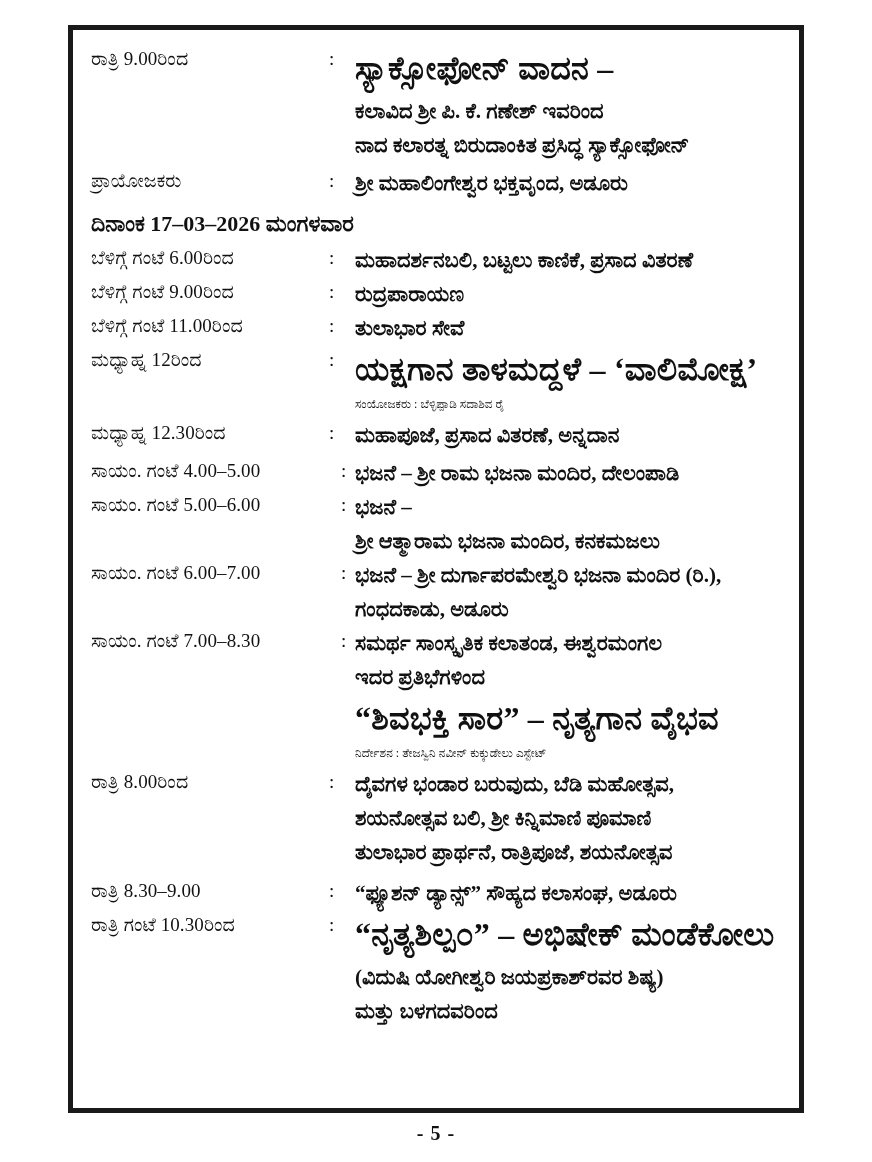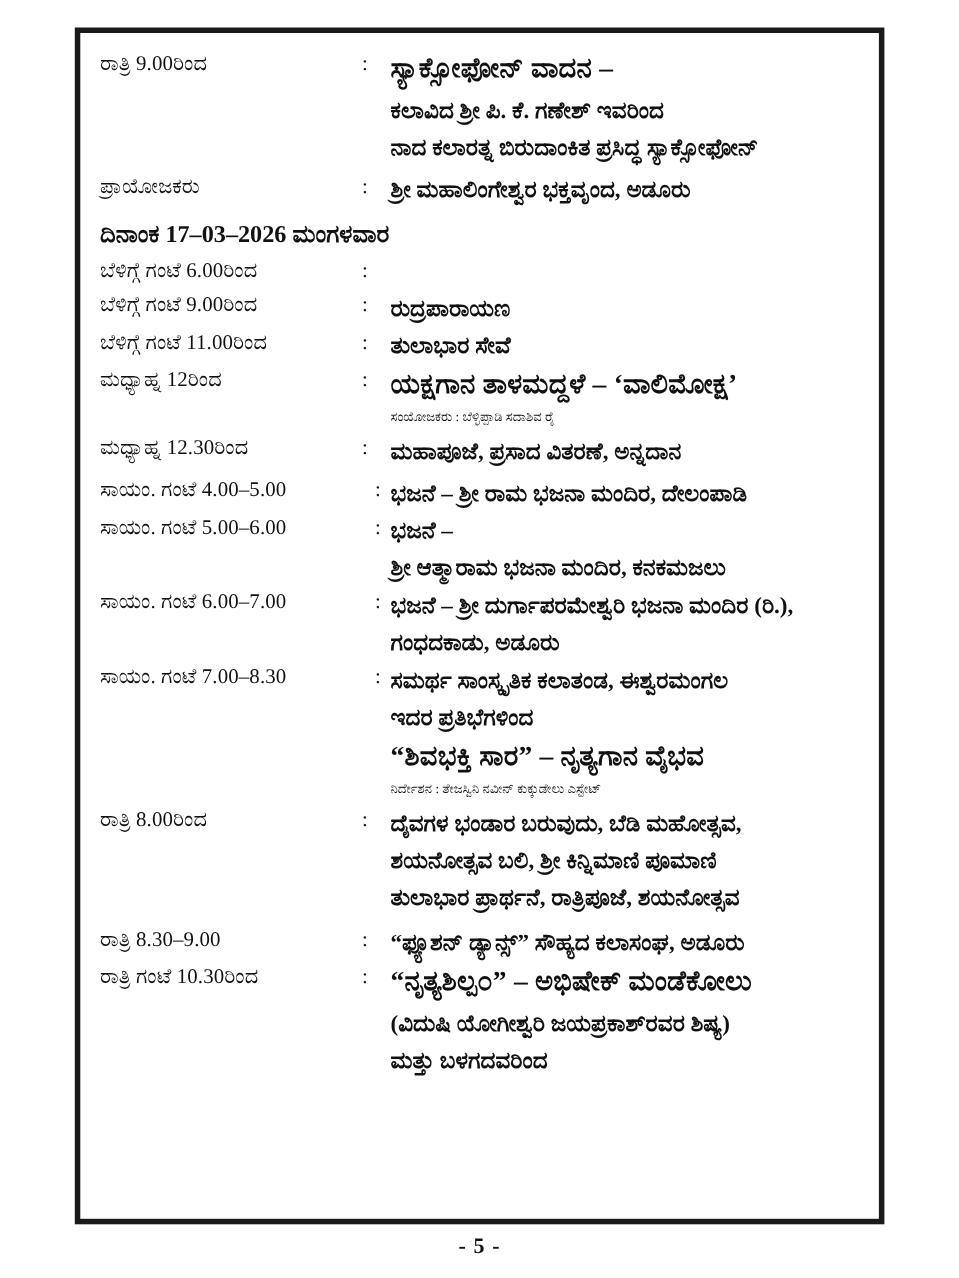--- a/index.html
+++ b/index.html
@@ -79,21 +79,21 @@
     font-weight: bold;
   }
 
   .detail .line {
     display: block;
     white-space: nowrap;
   }
 
   
   .detail .big {
-    font-size: 25px;
+    font-size: 32px;
     line-height: 1.55;
     font-weight: bold;
     letter-spacing: 0.2px;
   }
 
   
   .detail .note {
     display: block;
     font-size: 12px;
     font-weight: normal;
@@ -158,20 +158,23 @@
 
       </div>
 
       <div class="date-line">ದಿನಾಂಕ 17–03–2026 ಮಂಗಳವಾರ</div>
 
       <div class="block">
 
         <div class="row">
           <div class="time">ಬೆಳಿಗ್ಗೆ ಗಂಟೆ 6.00ರಿಂದ</div>
           <div class="colon">:</div>
+          <div class="detail">
+            <span class="line">ಮಹಾದರ್ಶನಬಲಿ, ಬಟ್ಟಲು ಕಾಣಿಕೆ, ಪ್ರಸಾದ ವಿತರಣೆ</span>
+          </div>
         </div>
 
         <div class="row">
           <div class="time">ಬೆಳಿಗ್ಗೆ ಗಂಟೆ 9.00ರಿಂದ</div>
           <div class="colon">:</div>
           <div class="detail">
             <span class="line">ರುದ್ರಪಾರಾಯಣ</span>
           </div>
         </div>
 

